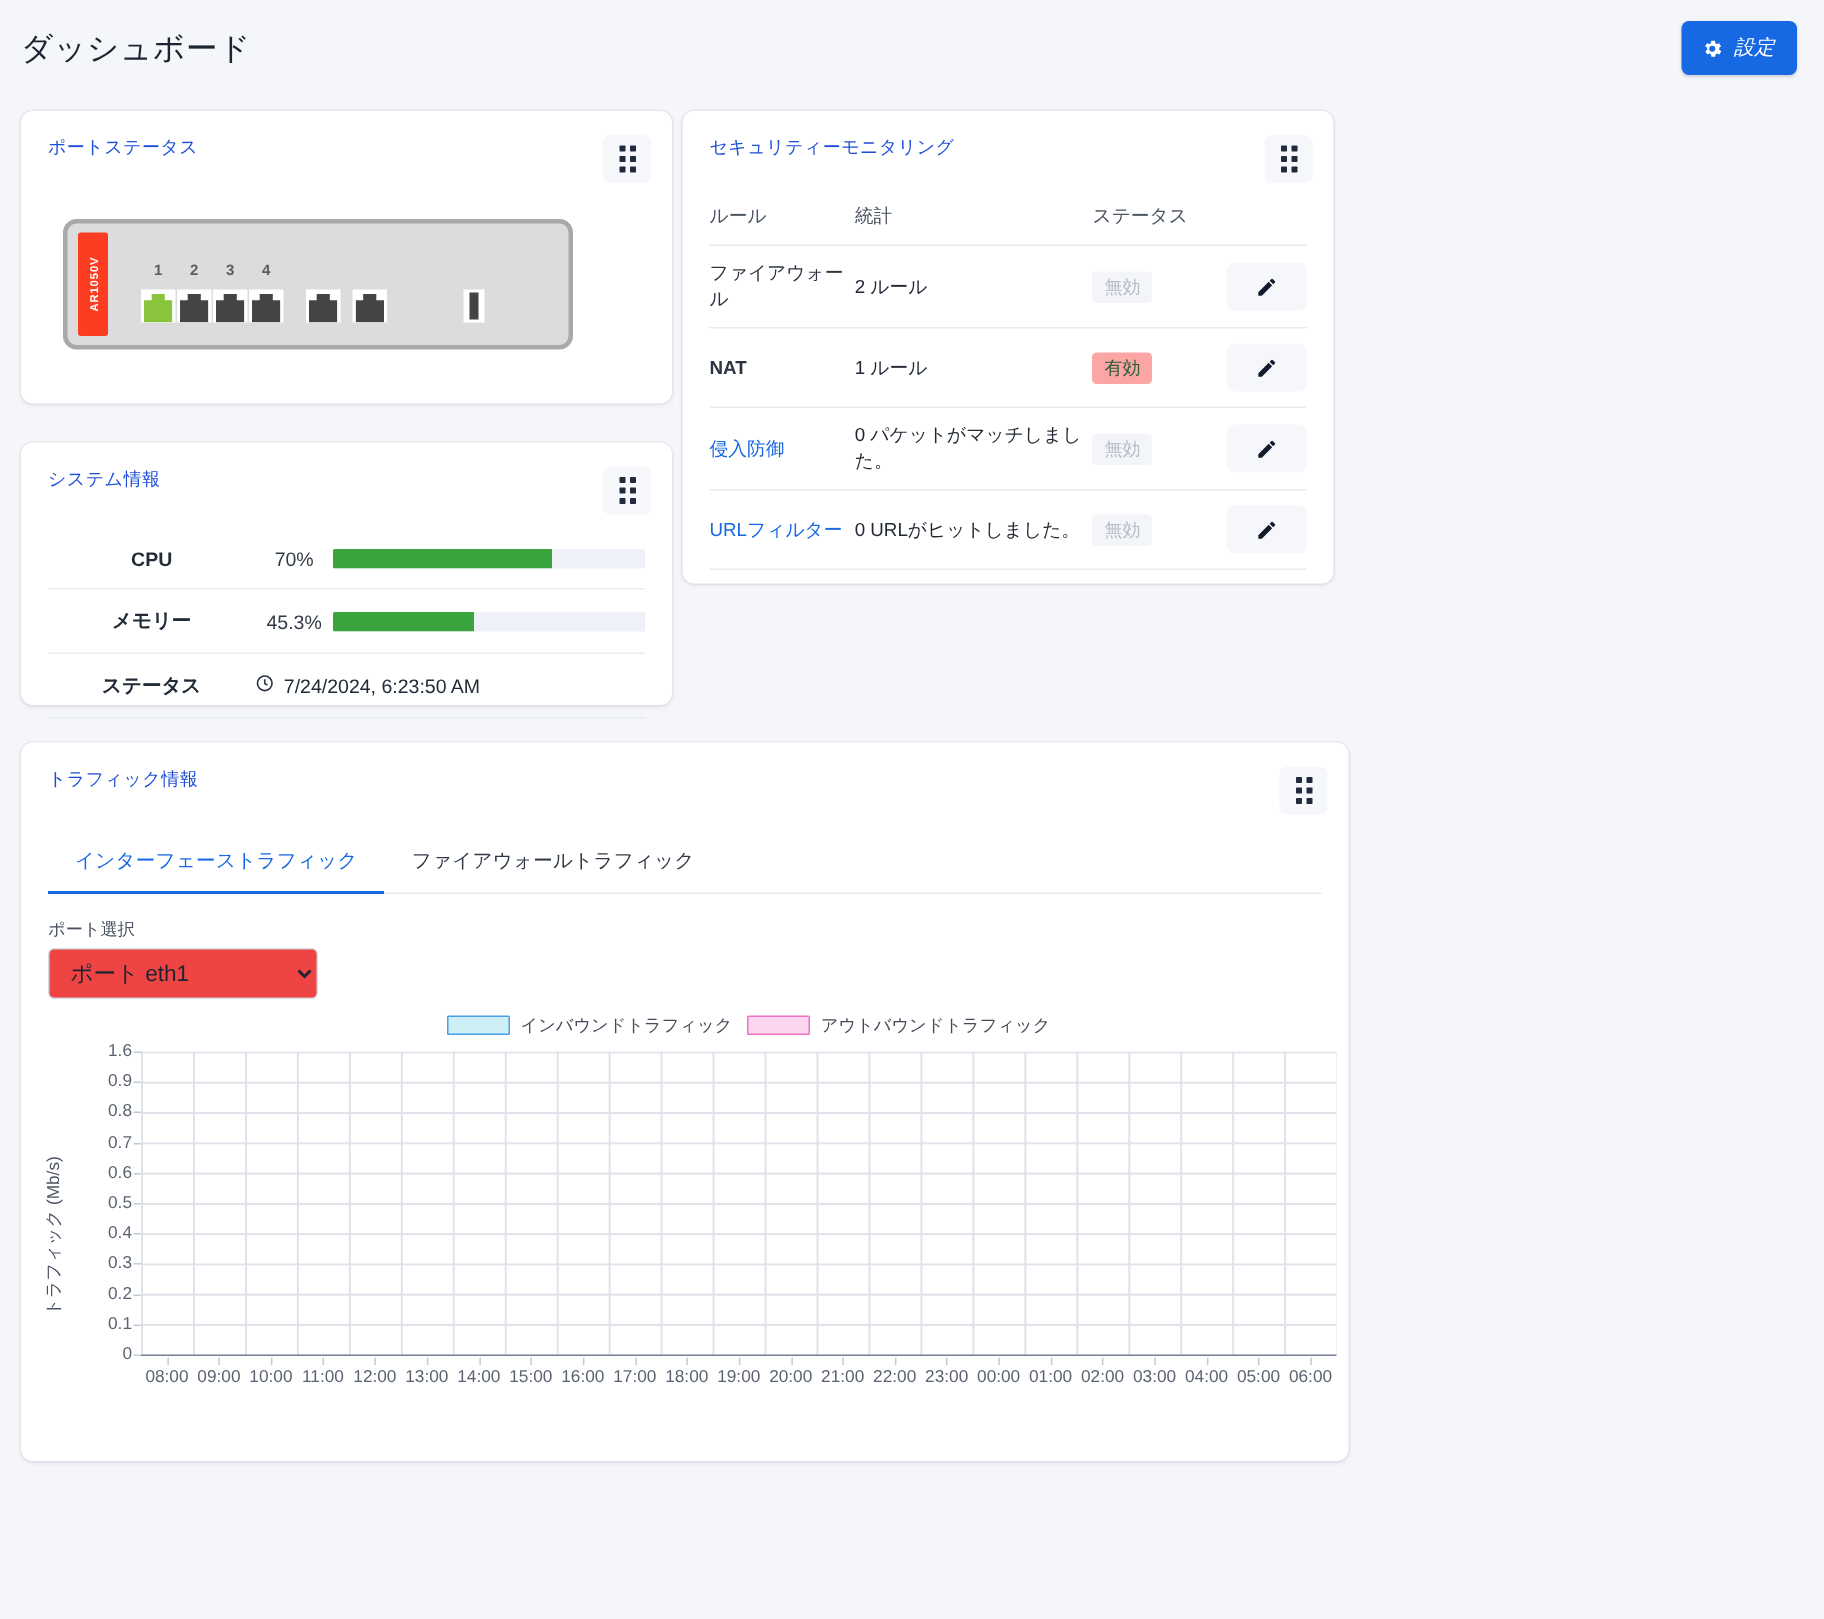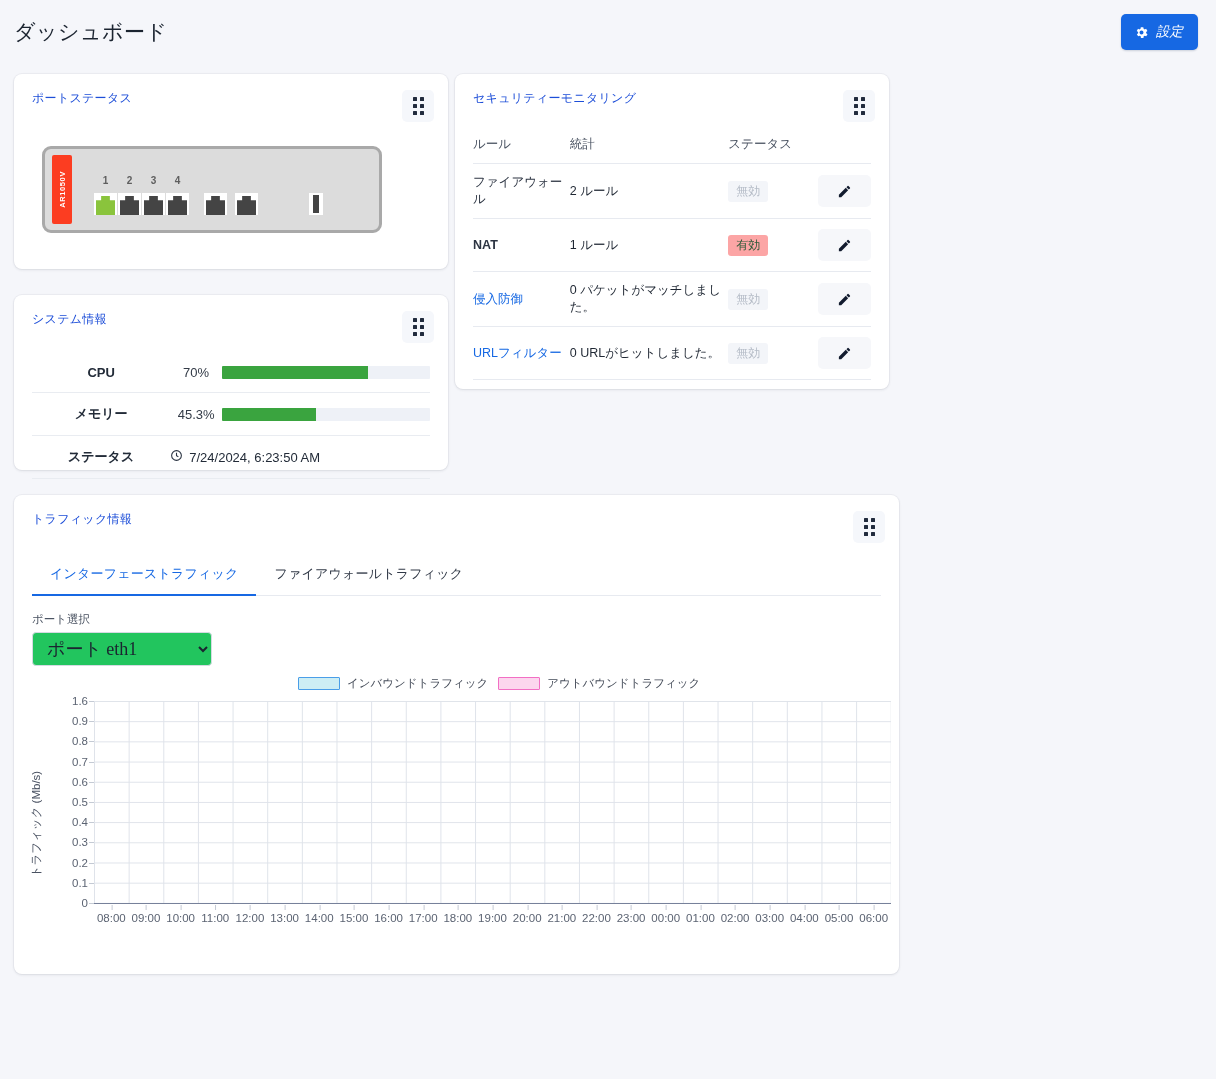--- a/index.html
+++ b/index.html
@@ -138,22 +138,22 @@
     background: none; border: none; font-family: inherit; position: relative; letter-spacing: .2px;
   }
   .tab.active { color: #1668e3; }
   .tab.active::after {
     content: ""; position: absolute; left: 0; right: 0; bottom: -1px; height: 2.5px; background: #1668e3;
   }
   .field { margin: 16px 0 0 18px; }
   .field label { display: block; font-size: 11.5px; color: #47505f; margin-bottom: 5px; }
   .port-select {
     width: 180px; height: 34px; border: 1px solid #d5dae2; border-radius: 4px;
-    background: #22c55e; font-size: 18px; color: #1b2430; padding: 0 10px;
-    font-family: Liberation Serif, serif;
+    background: #ef4444; font-size: 15px; color: #1b2430; padding: 0 10px;
+    font-family: Liberation Sans, sans-serif;
   }
 
   
   .chart-wrap { position: relative; margin: 10px 0 0 0; width: 885px; height: 290px; }
   .legend {
     position: absolute; left: 284px; top: 0; display: flex; align-items: center; gap: 10px;
     font-size: 11.5px; color: #444b58;
   }
   .legend .item { display: flex; align-items: center; gap: 7px; }
   .legend .sw { width: 42px; height: 13px; border-radius: 1px; display: block; }

